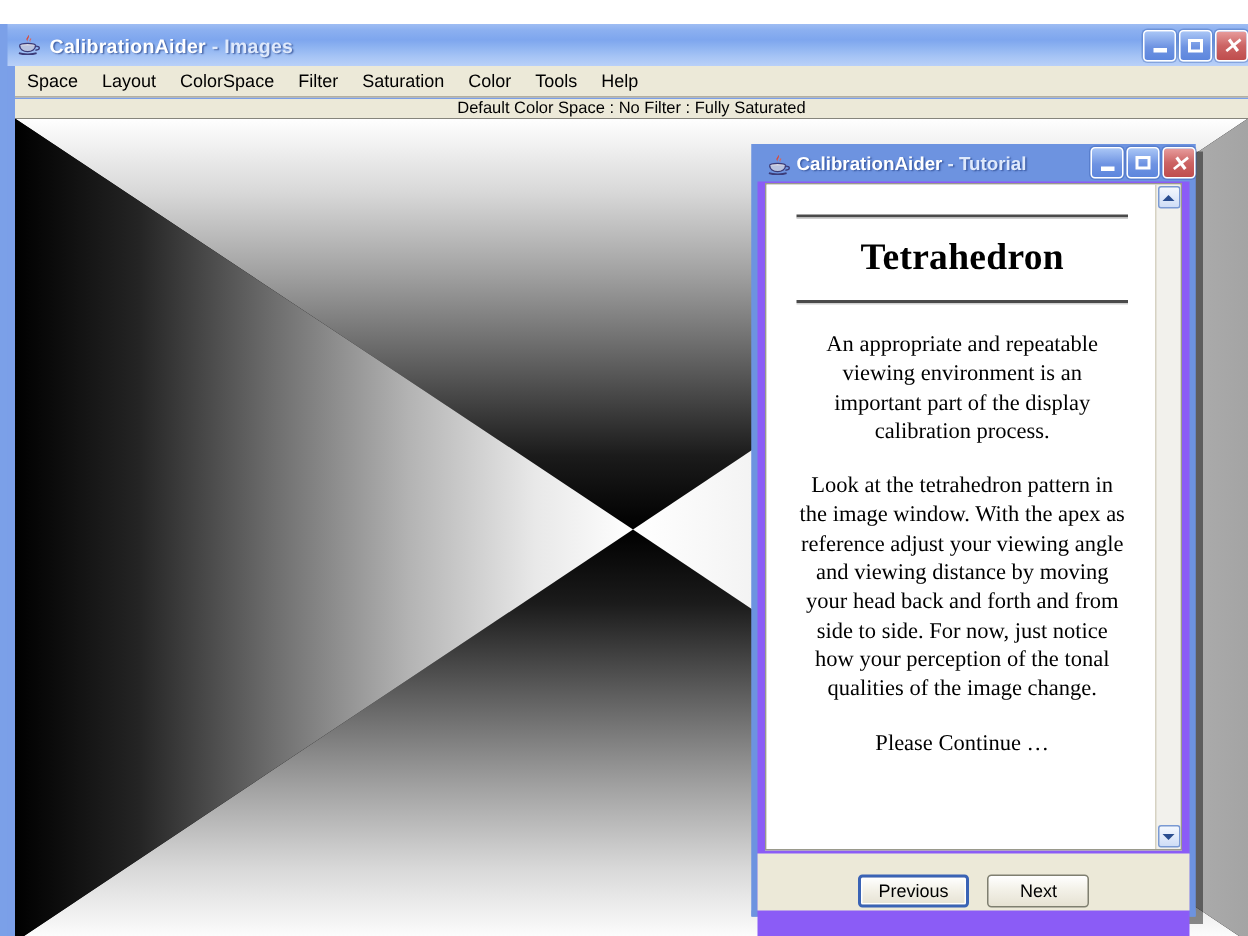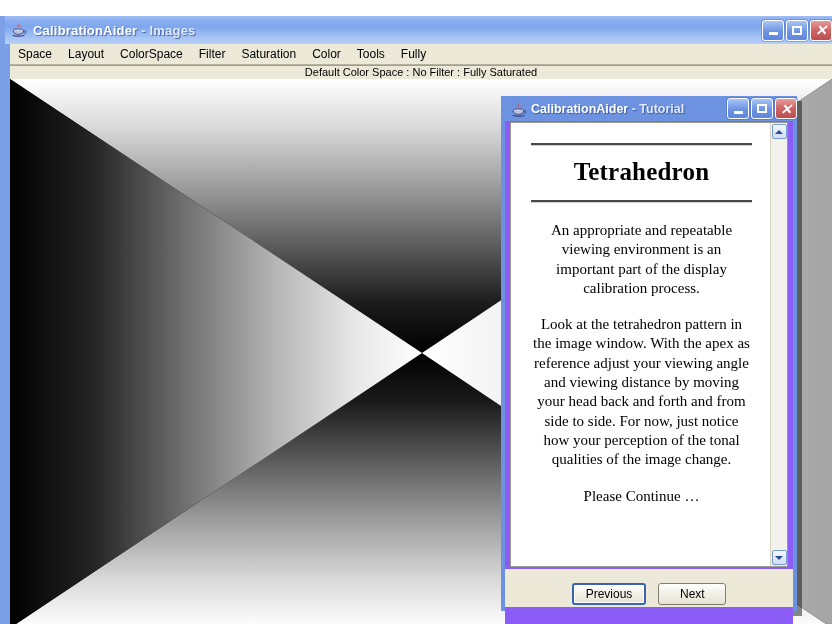--- a/index.html
+++ b/index.html
@@ -318,21 +318,21 @@
   </div>
 
   <div id="menubar">
     <span class="menu-item">Space</span>
     <span class="menu-item">Layout</span>
     <span class="menu-item">ColorSpace</span>
     <span class="menu-item">Filter</span>
     <span class="menu-item">Saturation</span>
     <span class="menu-item">Color</span>
     <span class="menu-item">Tools</span>
-    <span class="menu-item">Fully</span>
+    <span class="menu-item">Help</span>
   </div>
 
   <div id="image-canvas">
 
     <div id="status-strip">
       <span>Default Color Space : No Filter : Fully Saturated</span>
     </div>
 
     <div id="tetra-wrap">
       <svg id="tetra-svg" viewBox="0 0 822 549" preserveAspectRatio="none" xmlns="http://www.w3.org/2000/svg">

